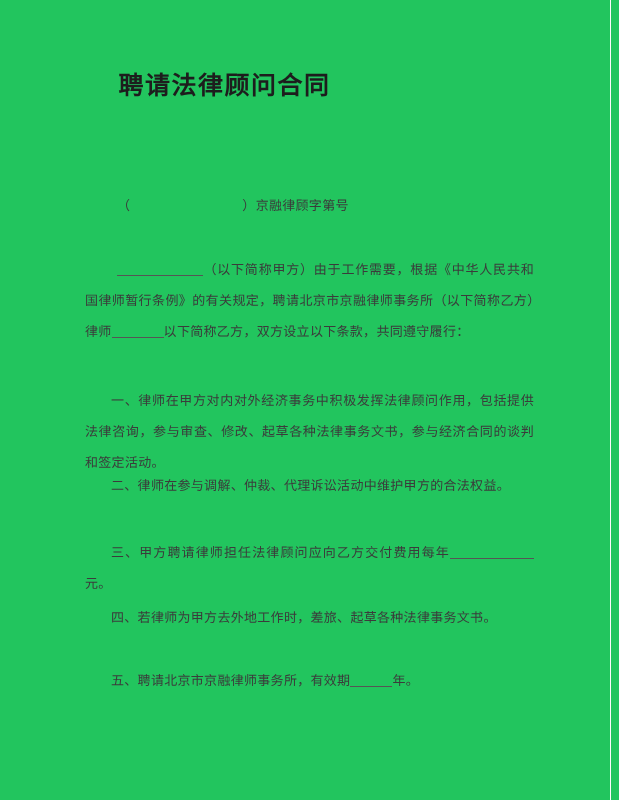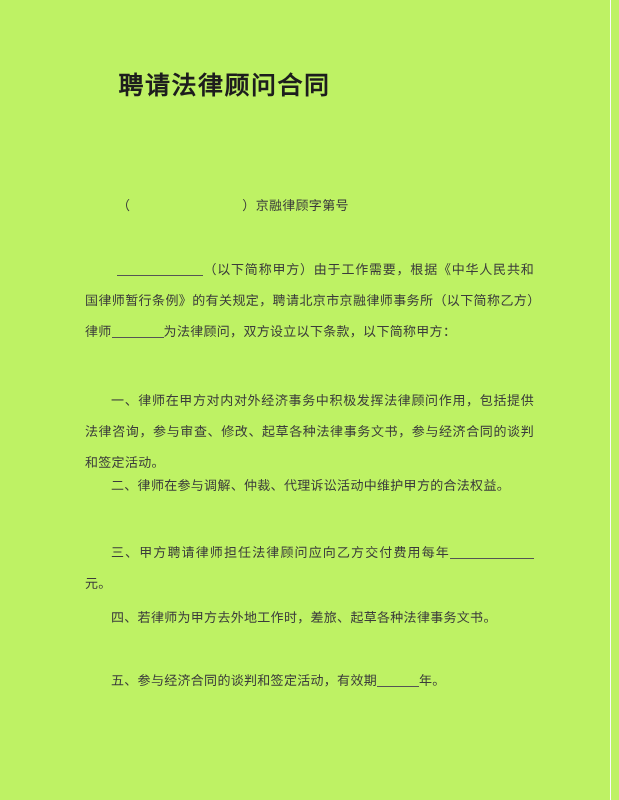--- a/index.html
+++ b/index.html
@@ -8,21 +8,21 @@
     padding: 0;
     background: #ffffff;
   }
   body {
     font-family: "DejaVu Sans", "Liberation Sans", sans-serif;
   }
   .page {
     position: relative;
     width: 619px;
     height: 800px;
-    background: #bef264;
+    background: #22c55e;
     overflow: hidden;
     box-sizing: border-box;
   }
   
   .scan-edge {
     position: absolute;
     top: 0;
     right: 8px;
     width: 1px;
     height: 800px;
@@ -92,37 +92,37 @@
 
   <h1 class="doc-title">聘请法律顾问合同</h1>
 
   <div class="doc-body">
 
     <p class="para ref-line">
       <span class="gap-indent" style="display:inline-block;width:32px;"></span><span>（</span><span class="gap-wide"></span><span>）</span><span>京融律顾字第号</span>
     </p>
 
     <p class="para intro">
-      <span style="display:inline-block;width:32px;"></span><span class="blank blank-xl"></span><span>（以下简称甲方）由于工作需要，根据《中华人民共和国律师暂行条例》的有关规定，聘请北京市京融律师事务所（以下简称乙方）律师</span><span class="blank blank-md"></span><span>为法律顾问，双方设立以下条款，以下简称甲方：</span>
+      <span style="display:inline-block;width:32px;"></span><span class="blank blank-xl"></span><span>（以下简称甲方）由于工作需要，根据《中华人民共和国律师暂行条例》的有关规定，聘请北京市京融律师事务所（以下简称乙方）律师</span><span class="blank blank-md"></span><span>以下简称乙方，双方设立以下条款，共同遵守履行：</span>
     </p>
 
     <p class="para clause-1 indent">
       <span>一、</span><span>律师在甲方对内对外经济事务中积极发挥法律顾问作用，包括提供法律咨询，参与审查、修改、起草各种法律事务文书，参与经济合同的谈判和签定活动。</span>
     </p>
 
     <p class="para clause-2 indent">
       <span>二、</span><span>律师在参与调解、仲裁、代理诉讼活动中维护甲方的合法权益。</span>
     </p>
 
     <p class="para clause-3 indent">
       <span>三、</span><span>甲方聘请律师担任法律顾问应向乙方交付费用每年</span><span class="blank blank-lg"></span><span>元。</span>
     </p>
 
     <p class="para clause-4 indent">
       <span>四、</span><span>若律师为甲方去外地工作时，差旅、起草各种法律事务文书。</span>
     </p>
 
     <p class="para clause-5 indent">
-      <span>五、</span><span>参与经济合同的谈判和签定活动，有效期</span><span class="blank blank-sm"></span><span>年。</span>
+      <span>五、</span><span>聘请北京市京融律师事务所，有效期</span><span class="blank blank-sm"></span><span>年。</span>
     </p>
 
   </div>
 </div>
 
 </body></html>

